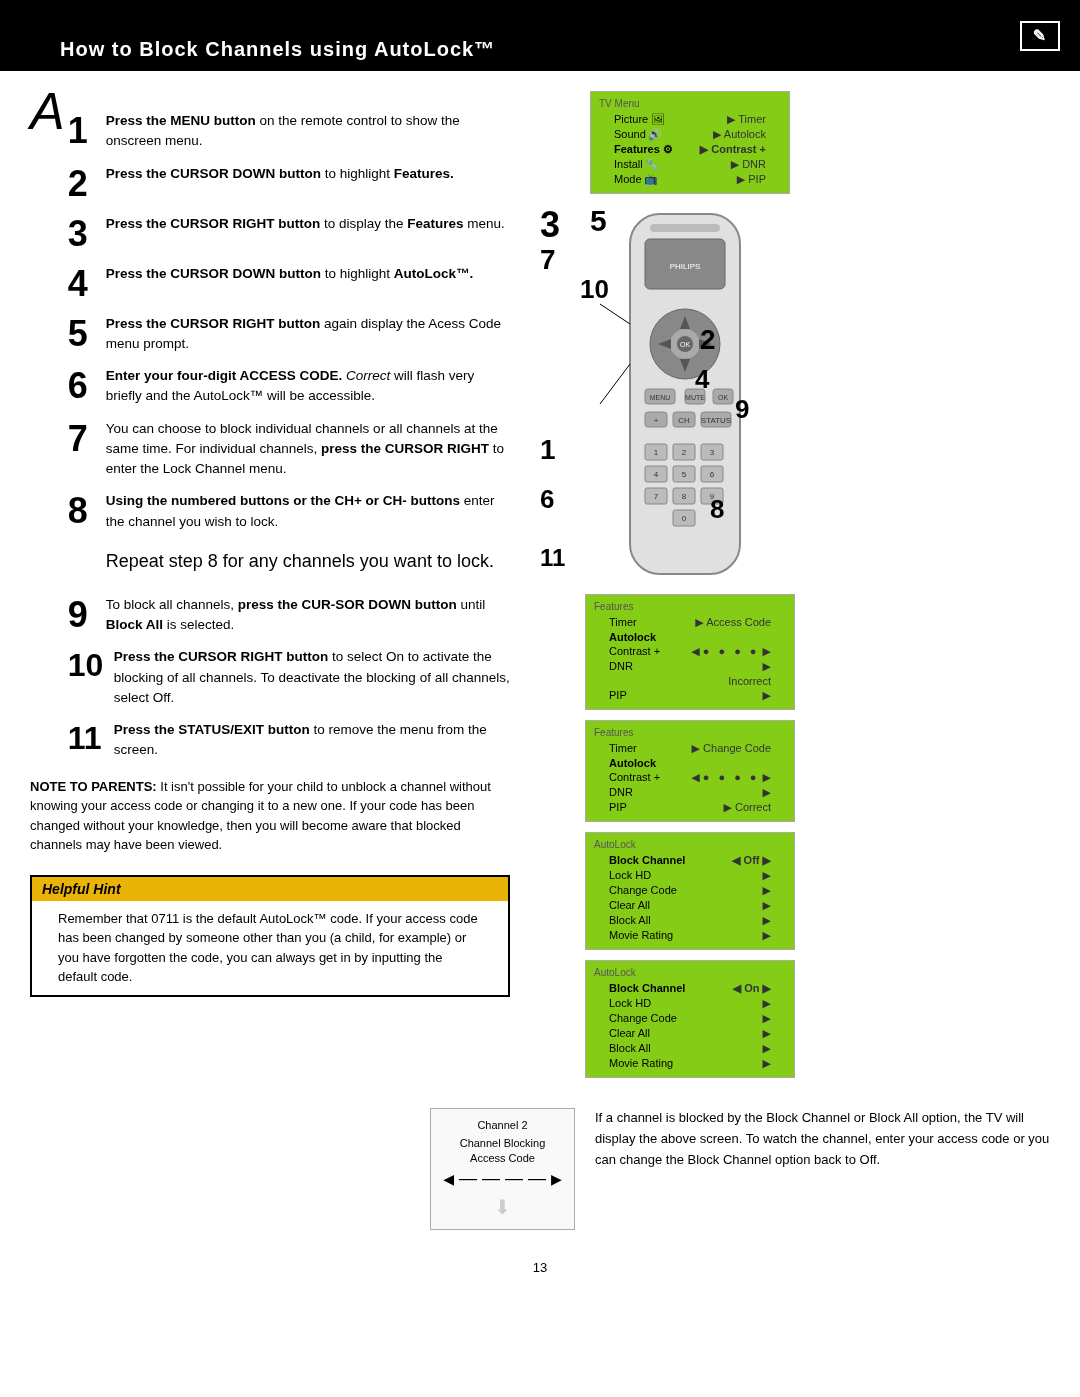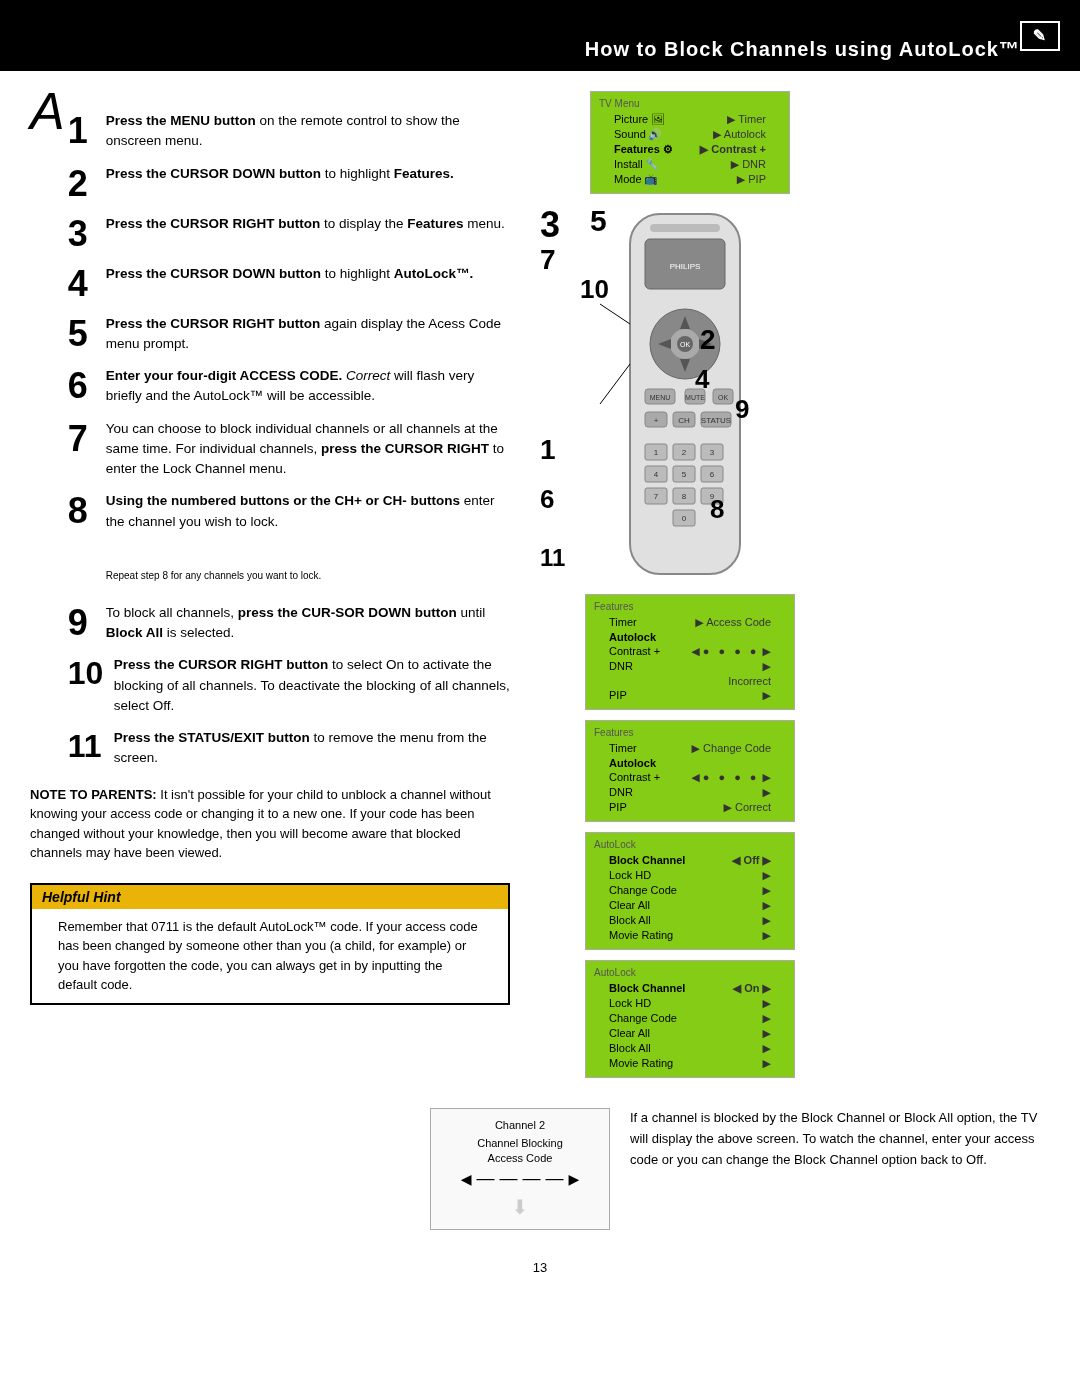--- a/index.html
+++ b/index.html
@@ -20,21 +20,21 @@
       padding: 10px 20px;
       font-size: 20px;
       font-weight: bold;
       letter-spacing: 1px;
       display: flex;
       align-items: center;
       justify-content: space-between;
     }
     .page-header .title-text {
       flex: 1;
-      text-align: right;
+      text-align: left;
       margin-top: 28px;
     }
     .header-icon {
       width: 40px;
       height: 30px;
       border: 2px solid #fff;
       display: flex;
       align-items: center;
       justify-content: center;
       font-size: 16px;
@@ -94,23 +94,23 @@
       line-height: 1.5;
     }
     .step-content b {
       font-weight: bold;
     }
     .step-content i {
       font-style: italic;
     }
 
     .repeat-text {
-      font-size: 10px;
+      font-size: 18px;
       line-height: 1.5;
-      margin: 24px 0 8px 38px;
+      margin: 4px 0 8px 38px;
     }
 
     
     .note-section {
       margin-top: 16px;
       font-size: 13px;
       line-height: 1.5;
     }
 
     
@@ -173,21 +173,21 @@
       display: flex;
       gap: 20px;
       padding: 10px 30px 20px 30px;
       align-items: flex-start;
     }
     .channel-block-screen {
       border: 1px solid #aaa;
       background: #f9f9f9;
       padding: 10px 14px;
       font-size: 11px;
-      width: 180px;
+      width: 145px;
       min-height: 80px;
     }
     .channel-block-screen .cb-title {
       font-size: 11px;
       font-weight: normal;
       text-align: center;
       margin-bottom: 6px;
     }
     .channel-block-screen .cb-item {
       text-align: center;

